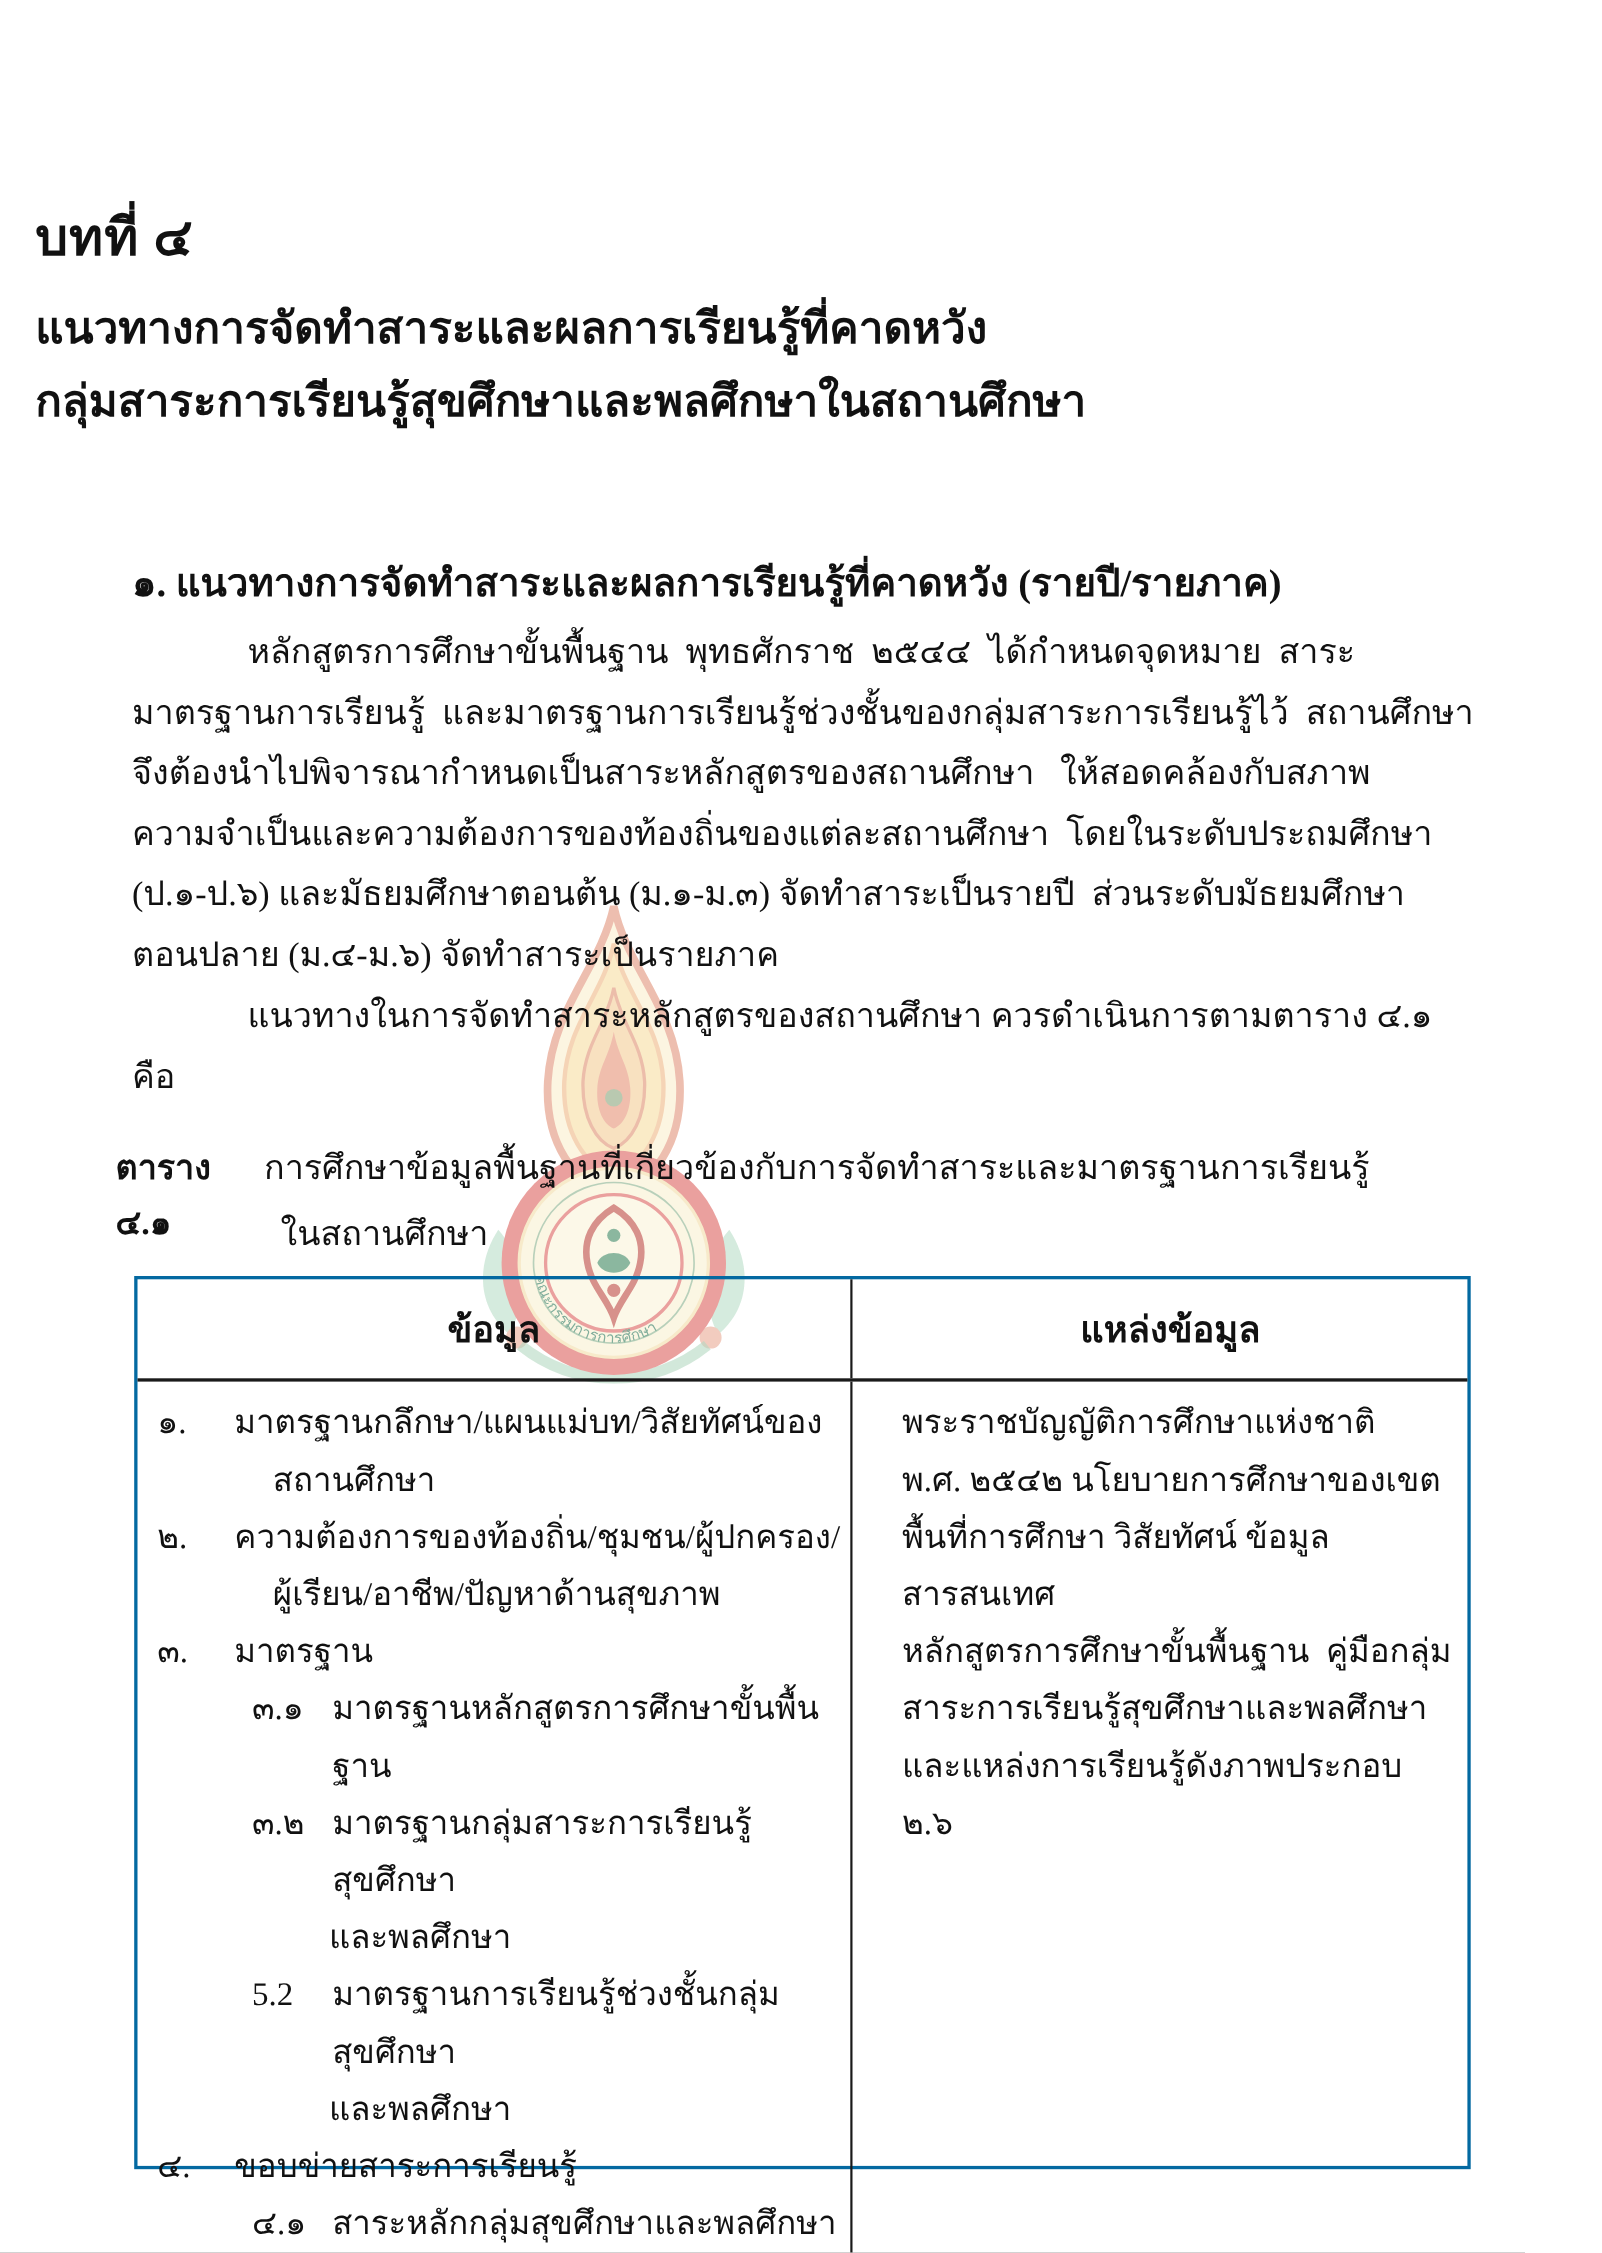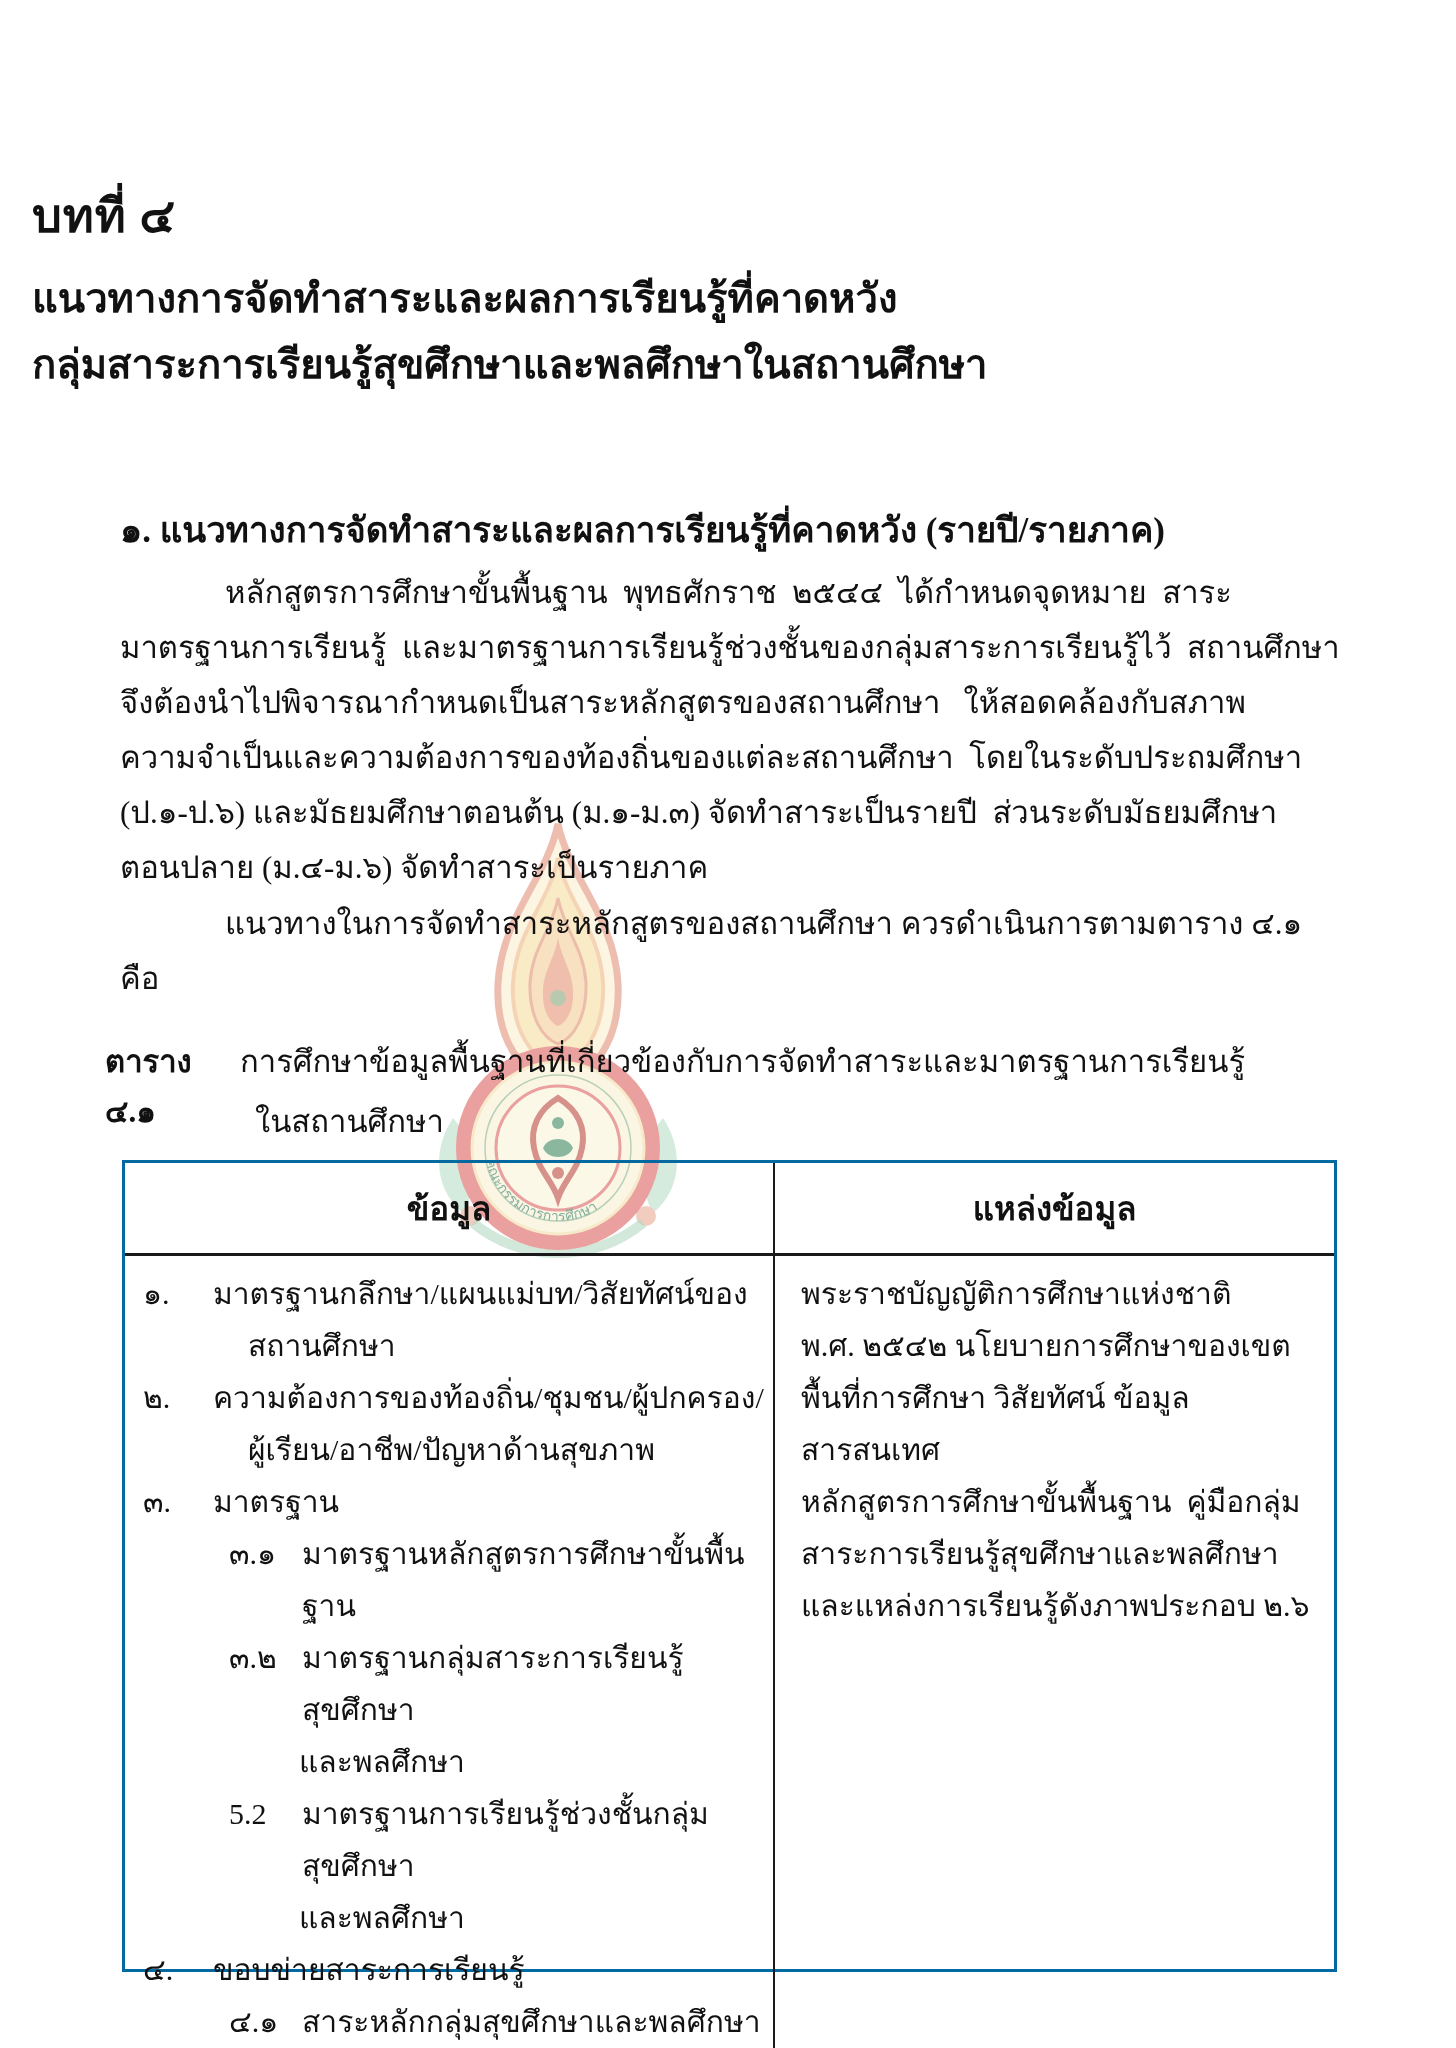--- a/index.html
+++ b/index.html
@@ -31,21 +31,21 @@
   }
   .thead{
     display:flex;flex:0 0 90px;border-bottom:3px solid #1a1a1a;
   }
   .tbody{display:flex;flex:1 1 auto;}
   .th{
     display:flex;align-items:center;justify-content:center;
     font-size:33px;font-weight:bold;
   }
   .th-left,.td-left{width:650px;flex:0 0 650px;border-right:2px solid #1a1a1a;box-sizing:border-box;}
-  .th-right,.td-right{flex:1 1 auto;}
+  .th-right,.td-right{flex:1 1 auto;padding-left:19px;}
   .td-left{padding-top:12px;}
   .td-right{padding-top:12px;}
   .cell-line{font-size:30px;line-height:52px;display:flex;white-space:pre-wrap;}
   .lv0{padding-left:18px;}
   .lv0 .num{width:70px;flex:0 0 70px;}
   .lv1{padding-left:104px;}
   .lv1 .num{width:73px;flex:0 0 73px;}
   .wrap0{padding-left:123px;}
   .wrap1{padding-left:174px;}
   .rline{font-size:30px;line-height:52px;padding-left:26px;padding-right:10px;white-space:pre-wrap;}

